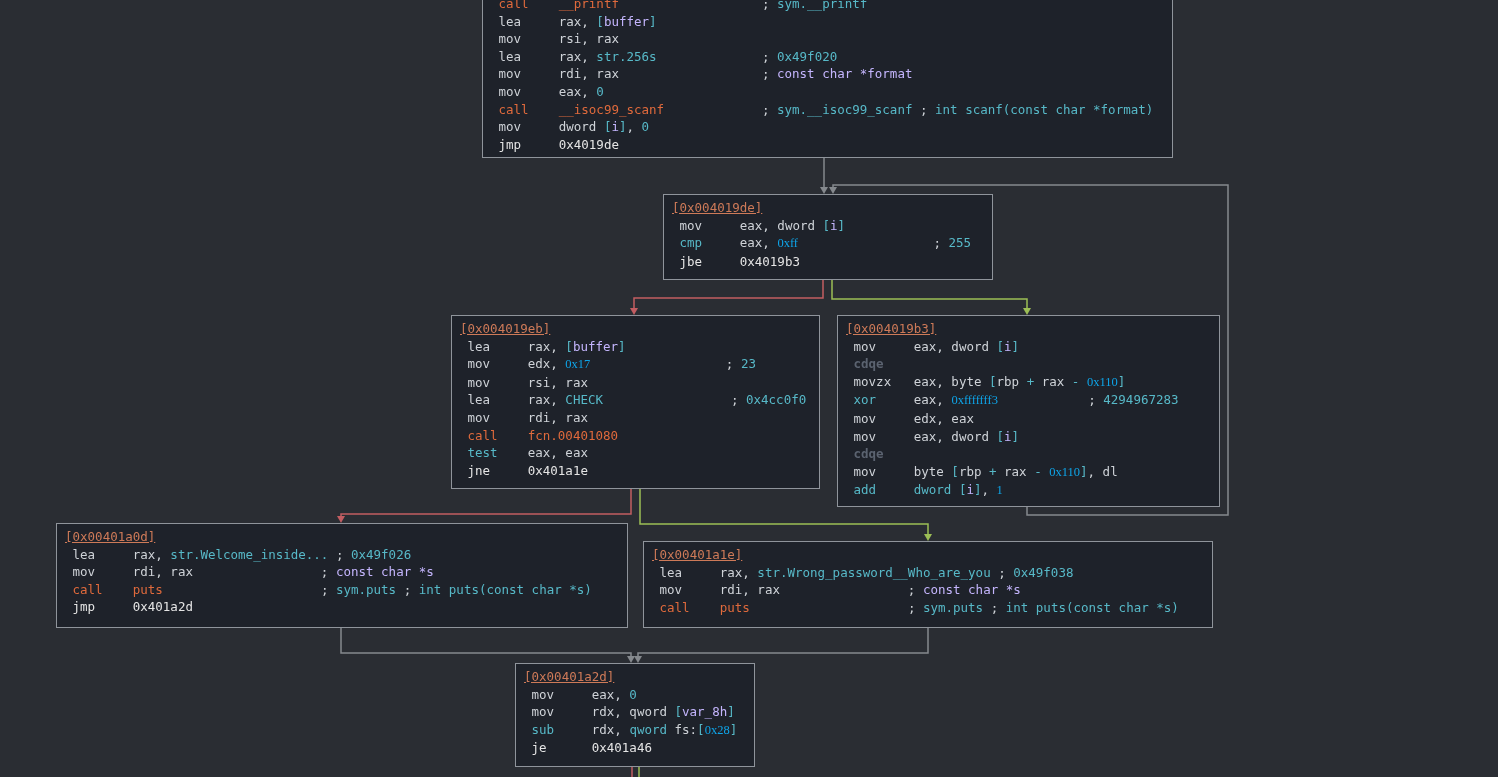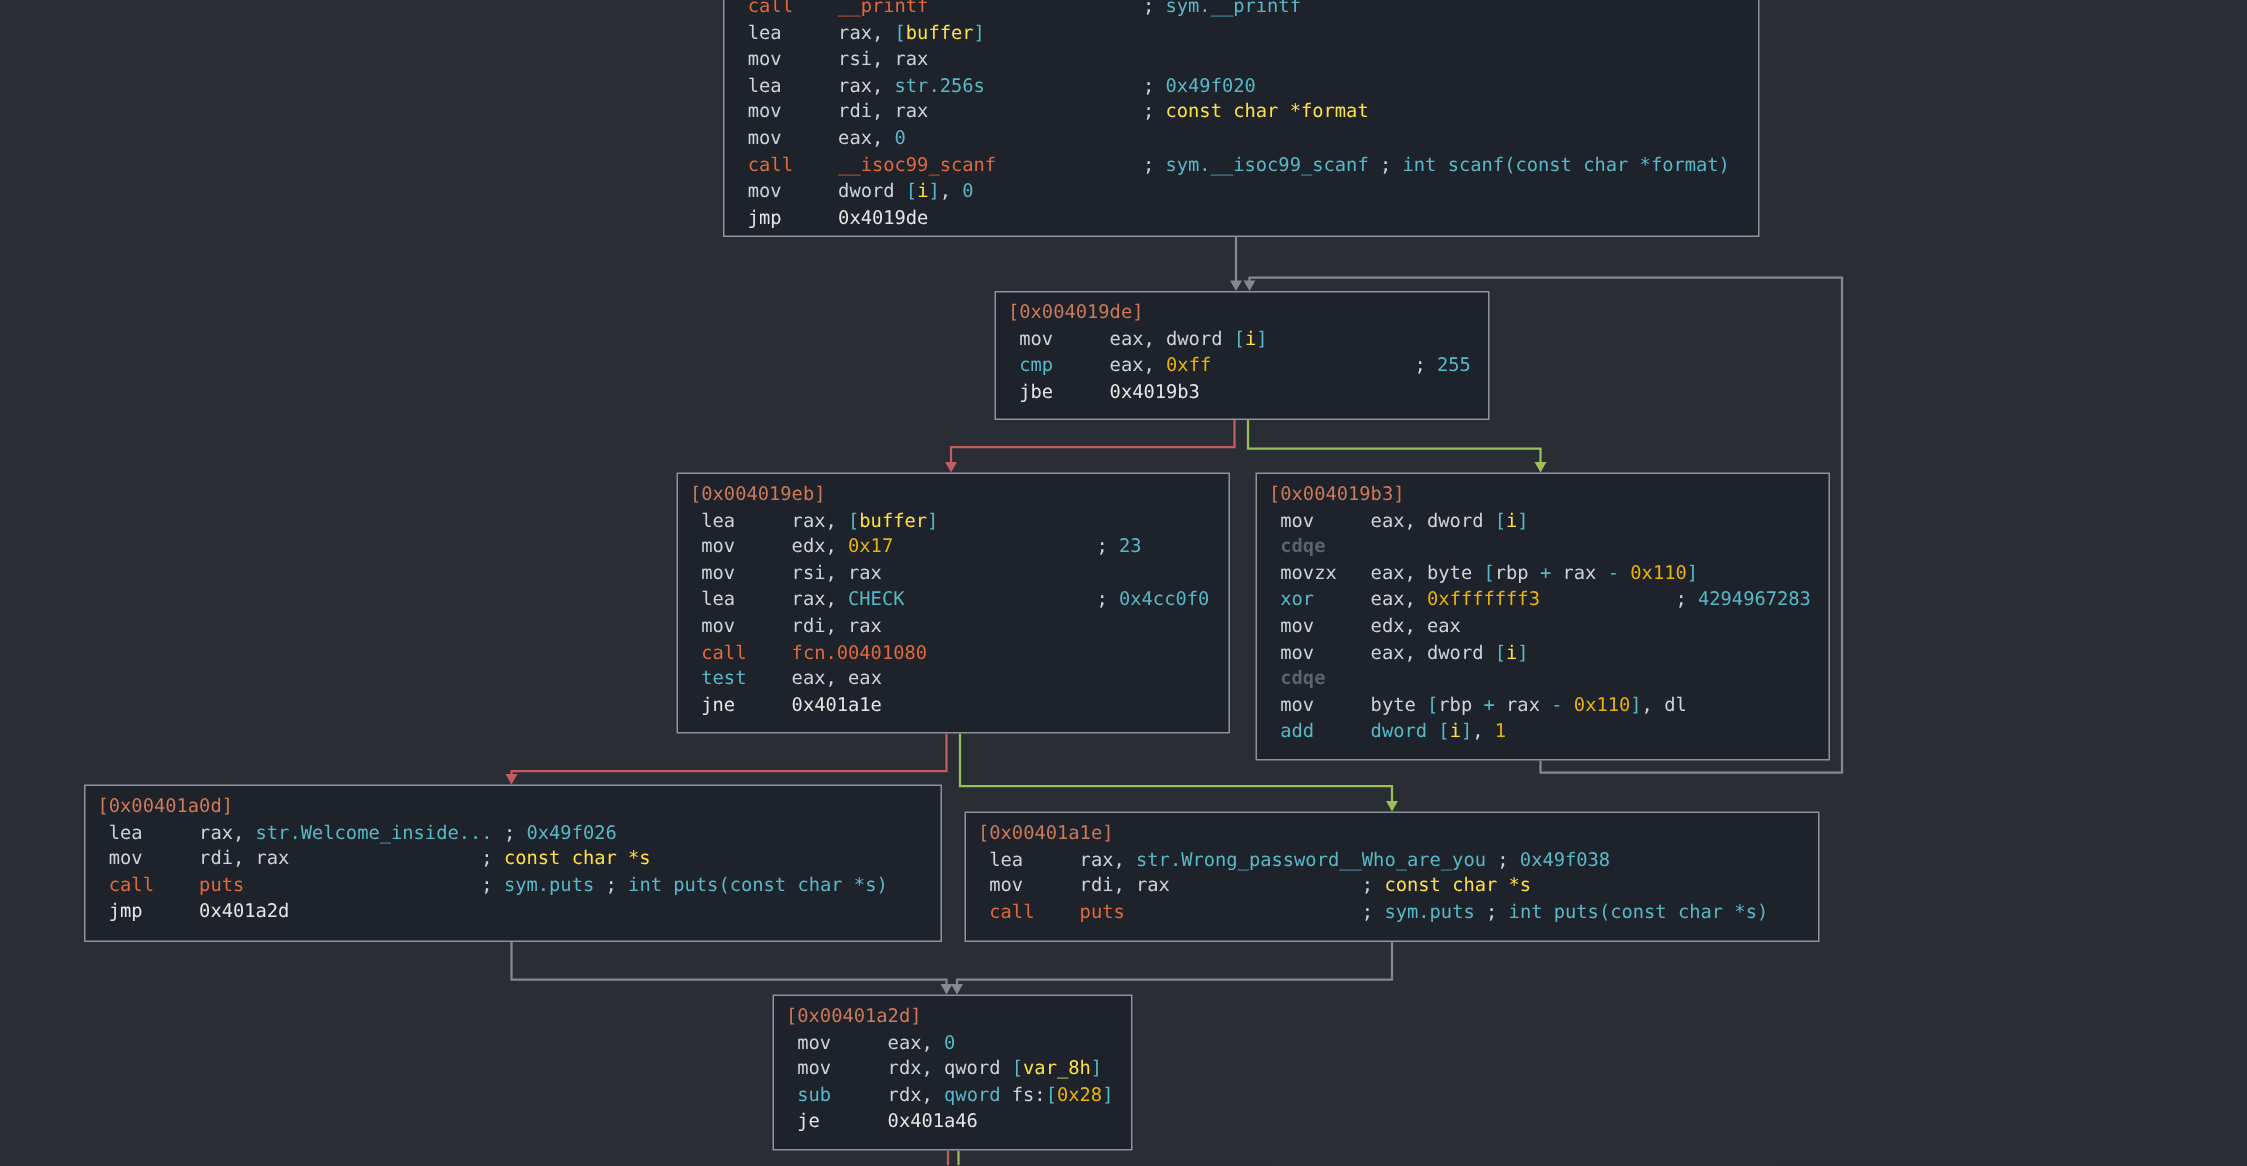--- a/index.html
+++ b/index.html
@@ -17,25 +17,25 @@
     background:#1e222a;
     border:1px solid #8f949b;
     box-sizing:border-box;
     padding:4px 0 0 8px;
     white-space:pre;
     overflow:hidden;
   }
   .asm-line{white-space:pre;}
   .tk-w  {color:#cfd3d8;}
   .tk-or {color:#e06a3c;}
-  .tk-hd {color:#ce7a58;}
+  .tk-hd {color:#ce7a58;text-decoration:underline;}
   .tk-cy {color:#57b9c8;}
-  .tk-ye {color:#fde047;}
+  .tk-ye {color:#c4b5fd;}
   .tk-gr {color:#e5e5e5;}
-  .tk-re {color:#eab308;}
+  .tk-re {color:#0ea5e9;font-family:Liberation Serif, serif;}
   .tk-dim{color:#5b6370;font-weight:bold;}
   #edges{position:absolute;left:0;top:0;pointer-events:none;}
 </style>
 </head>
 <body>
 
 <div id="canvas">
   <svg id="edges" width="1498" height="777" viewBox="0 0 1498 777">
       <polygon points="820,187 828,187 824,194" fill="#85898e"></polygon>
       <polyline points="824,158 824,188" fill="none" stroke="#85898e" stroke-width="1.5"></polyline>

